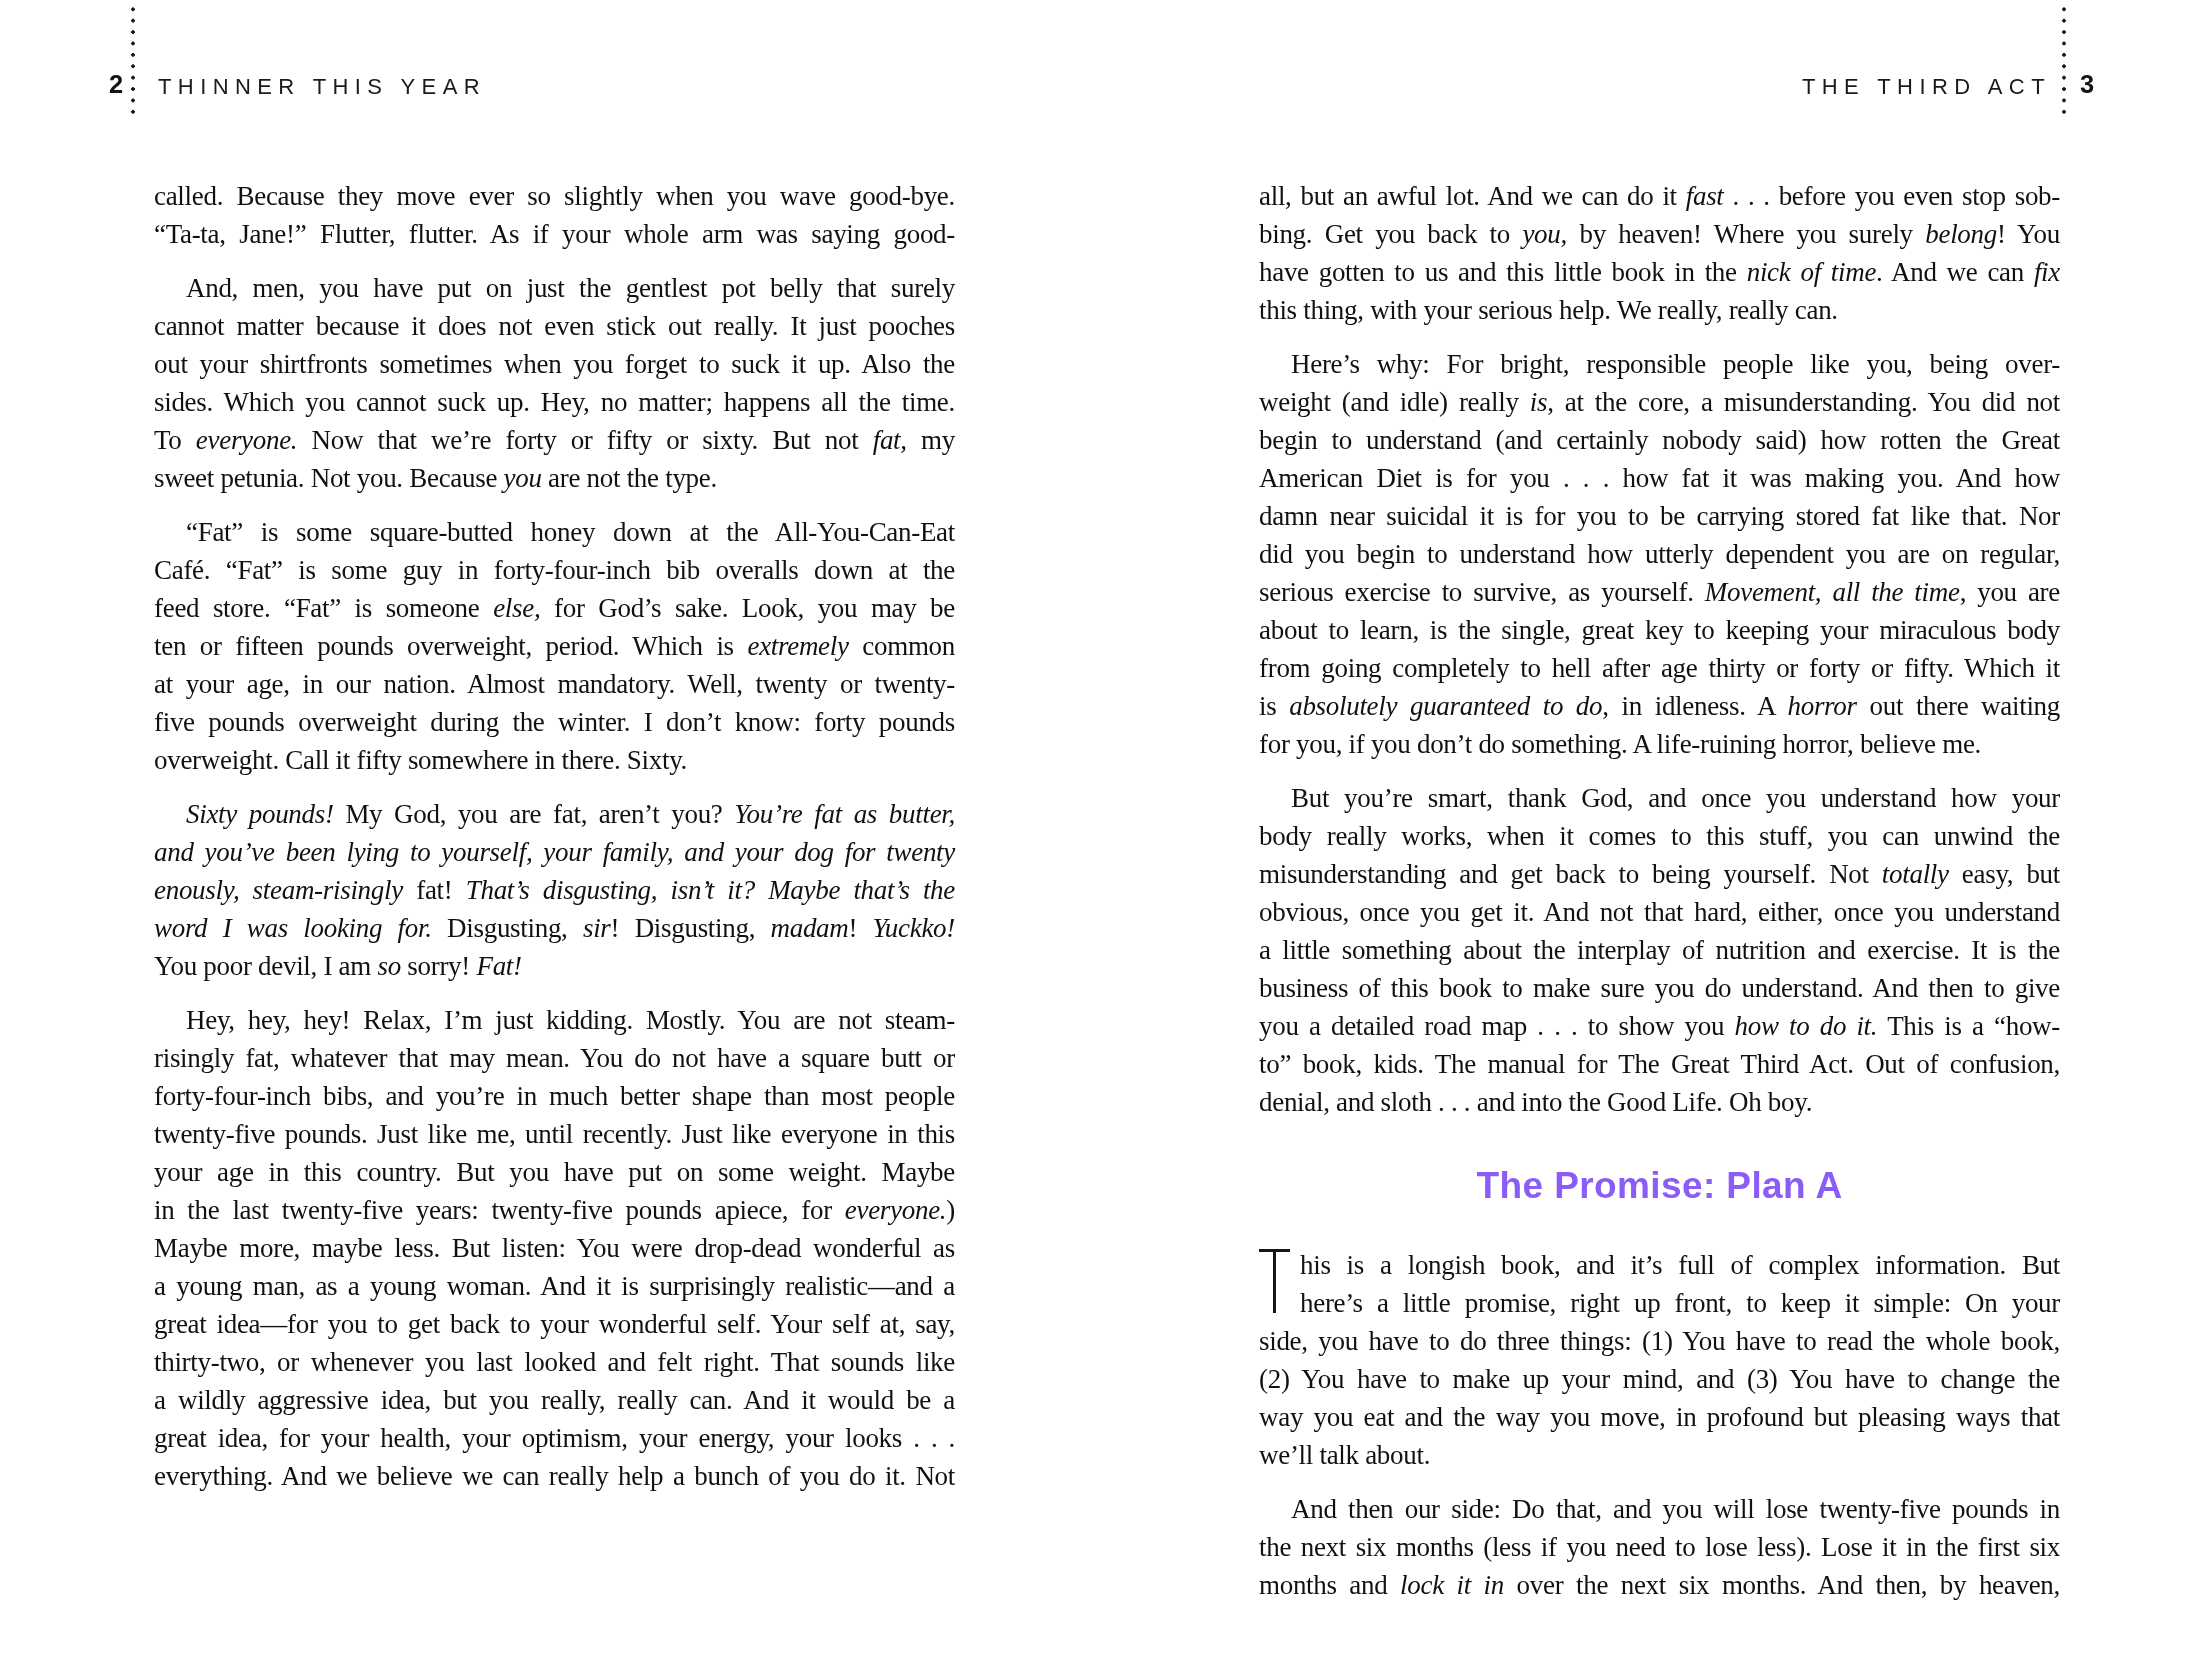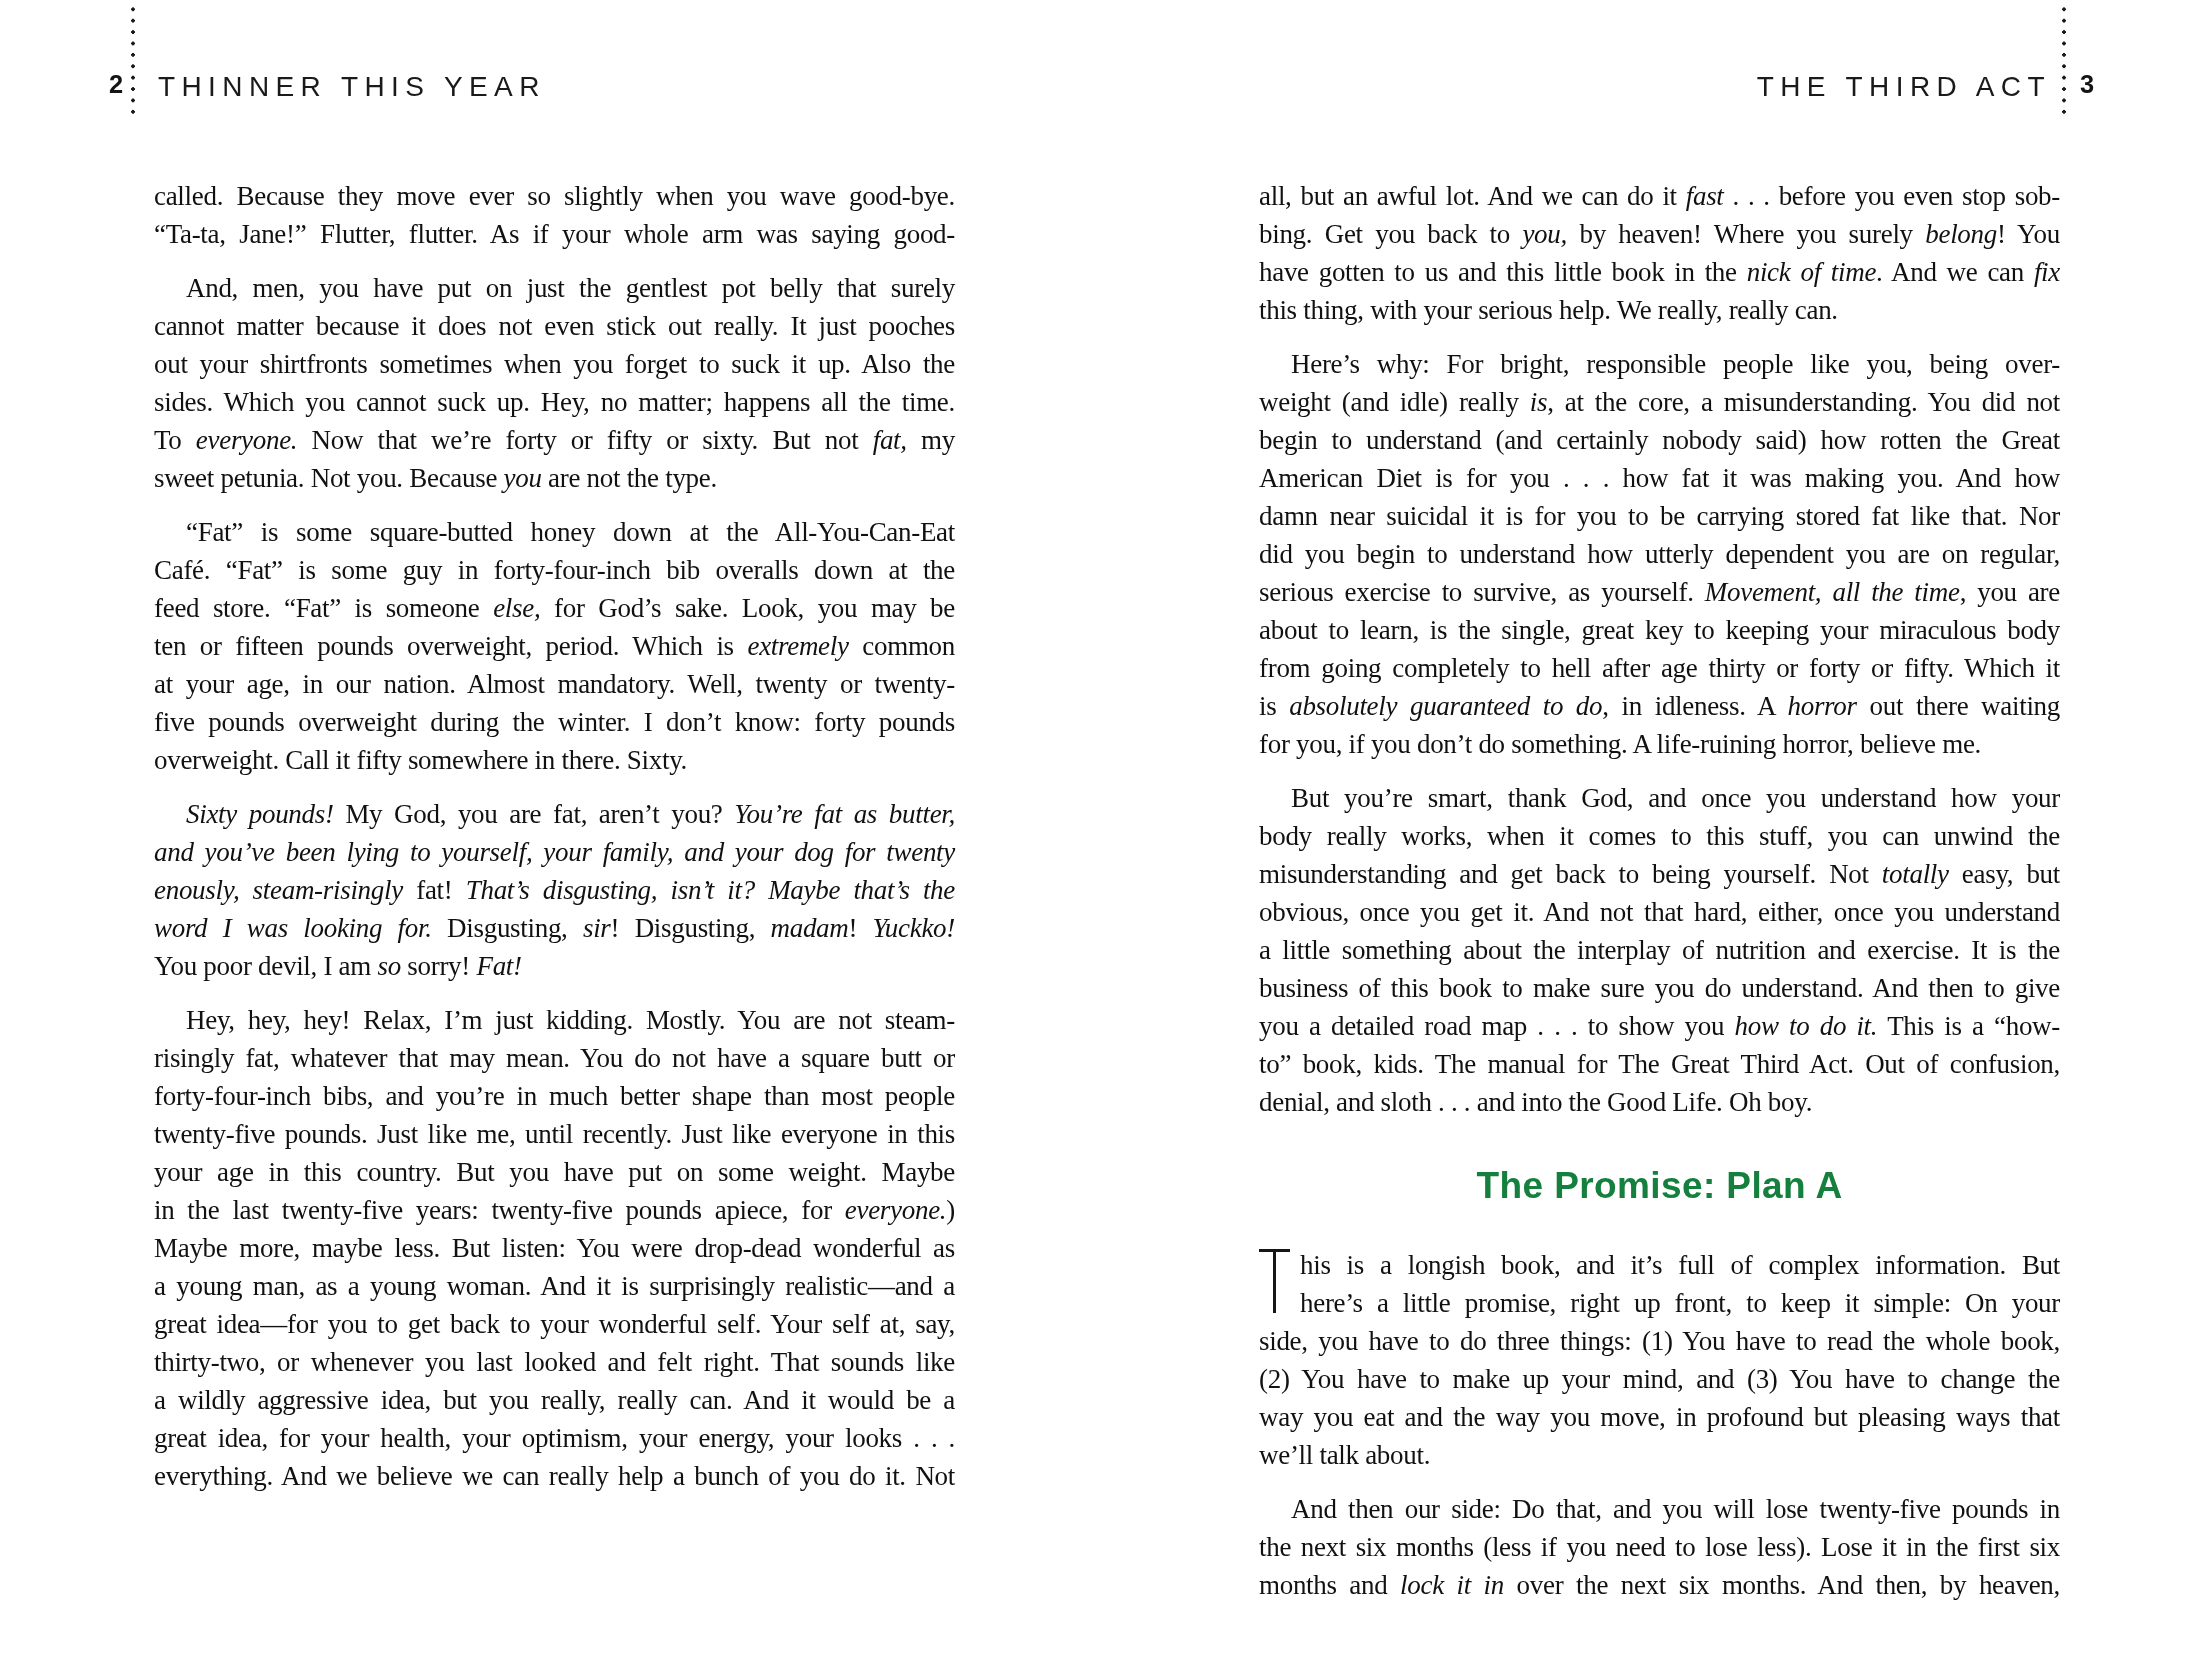--- a/index.html
+++ b/index.html
@@ -11,21 +11,21 @@
   .pagenum{
     position:absolute;top:70px;
     font-family:"Liberation Sans", sans-serif;font-weight:700;
     font-size:25.4px;line-height:29px;letter-spacing:0.8px;color:#141414;
   }
   #pnum-left{left:87px;width:37px;text-align:right;}
   #pnum-right{left:2080px;width:51px;text-align:left;}
   .running-head{
     position:absolute;top:74px;
     font-family:"Liberation Sans", sans-serif;font-weight:400;
-    font-size:28px;line-height:25.4px;letter-spacing:6.4px;color:#1a1a1a;
+    font-size:22px;line-height:25.4px;letter-spacing:6.4px;color:#1a1a1a;
     white-space:nowrap;
   }
   #head-left{left:158px;}
   #head-right{right:154px;text-align:left;}
   .dotted-rule{
     position:absolute;top:-4.2px;width:4.2px;height:121px;
     background-image:radial-gradient(circle 1.8px at 2.1px 2px,#1b1b1b 98%,rgba(0,0,0,0) 100%);
     background-size:4.2px 11.4px;background-repeat:repeat-y;
   }
   #rule-left{left:131px;}
@@ -43,21 +43,21 @@
     text-align:justify;text-align-last:justify;
   }
   .line.pend{text-align-last:left;}
   .line.ind{text-indent:32px;}
   .it{font-style:italic;}
   
   .sec-heading{
     font-family:"Liberation Sans", sans-serif;font-weight:700;
     font-size:37px;line-height:42px;letter-spacing:0.4px;
     margin:44px 0 39px 0;text-align:center;text-align-last:center;
-    white-space:nowrap;color:#15803d;
+    white-space:nowrap;color:#8b5cf6;
   }
   
   .dropcap{
     float:left;width:41px;height:76px;position:relative;
   }
   .dropcap::before{
     content:"";position:absolute;left:0;top:2.5px;width:31px;height:3px;background:#161616;
   }
   .dropcap::after{
     content:"";position:absolute;left:13.6px;top:2.5px;width:3px;height:64px;background:#161616;

